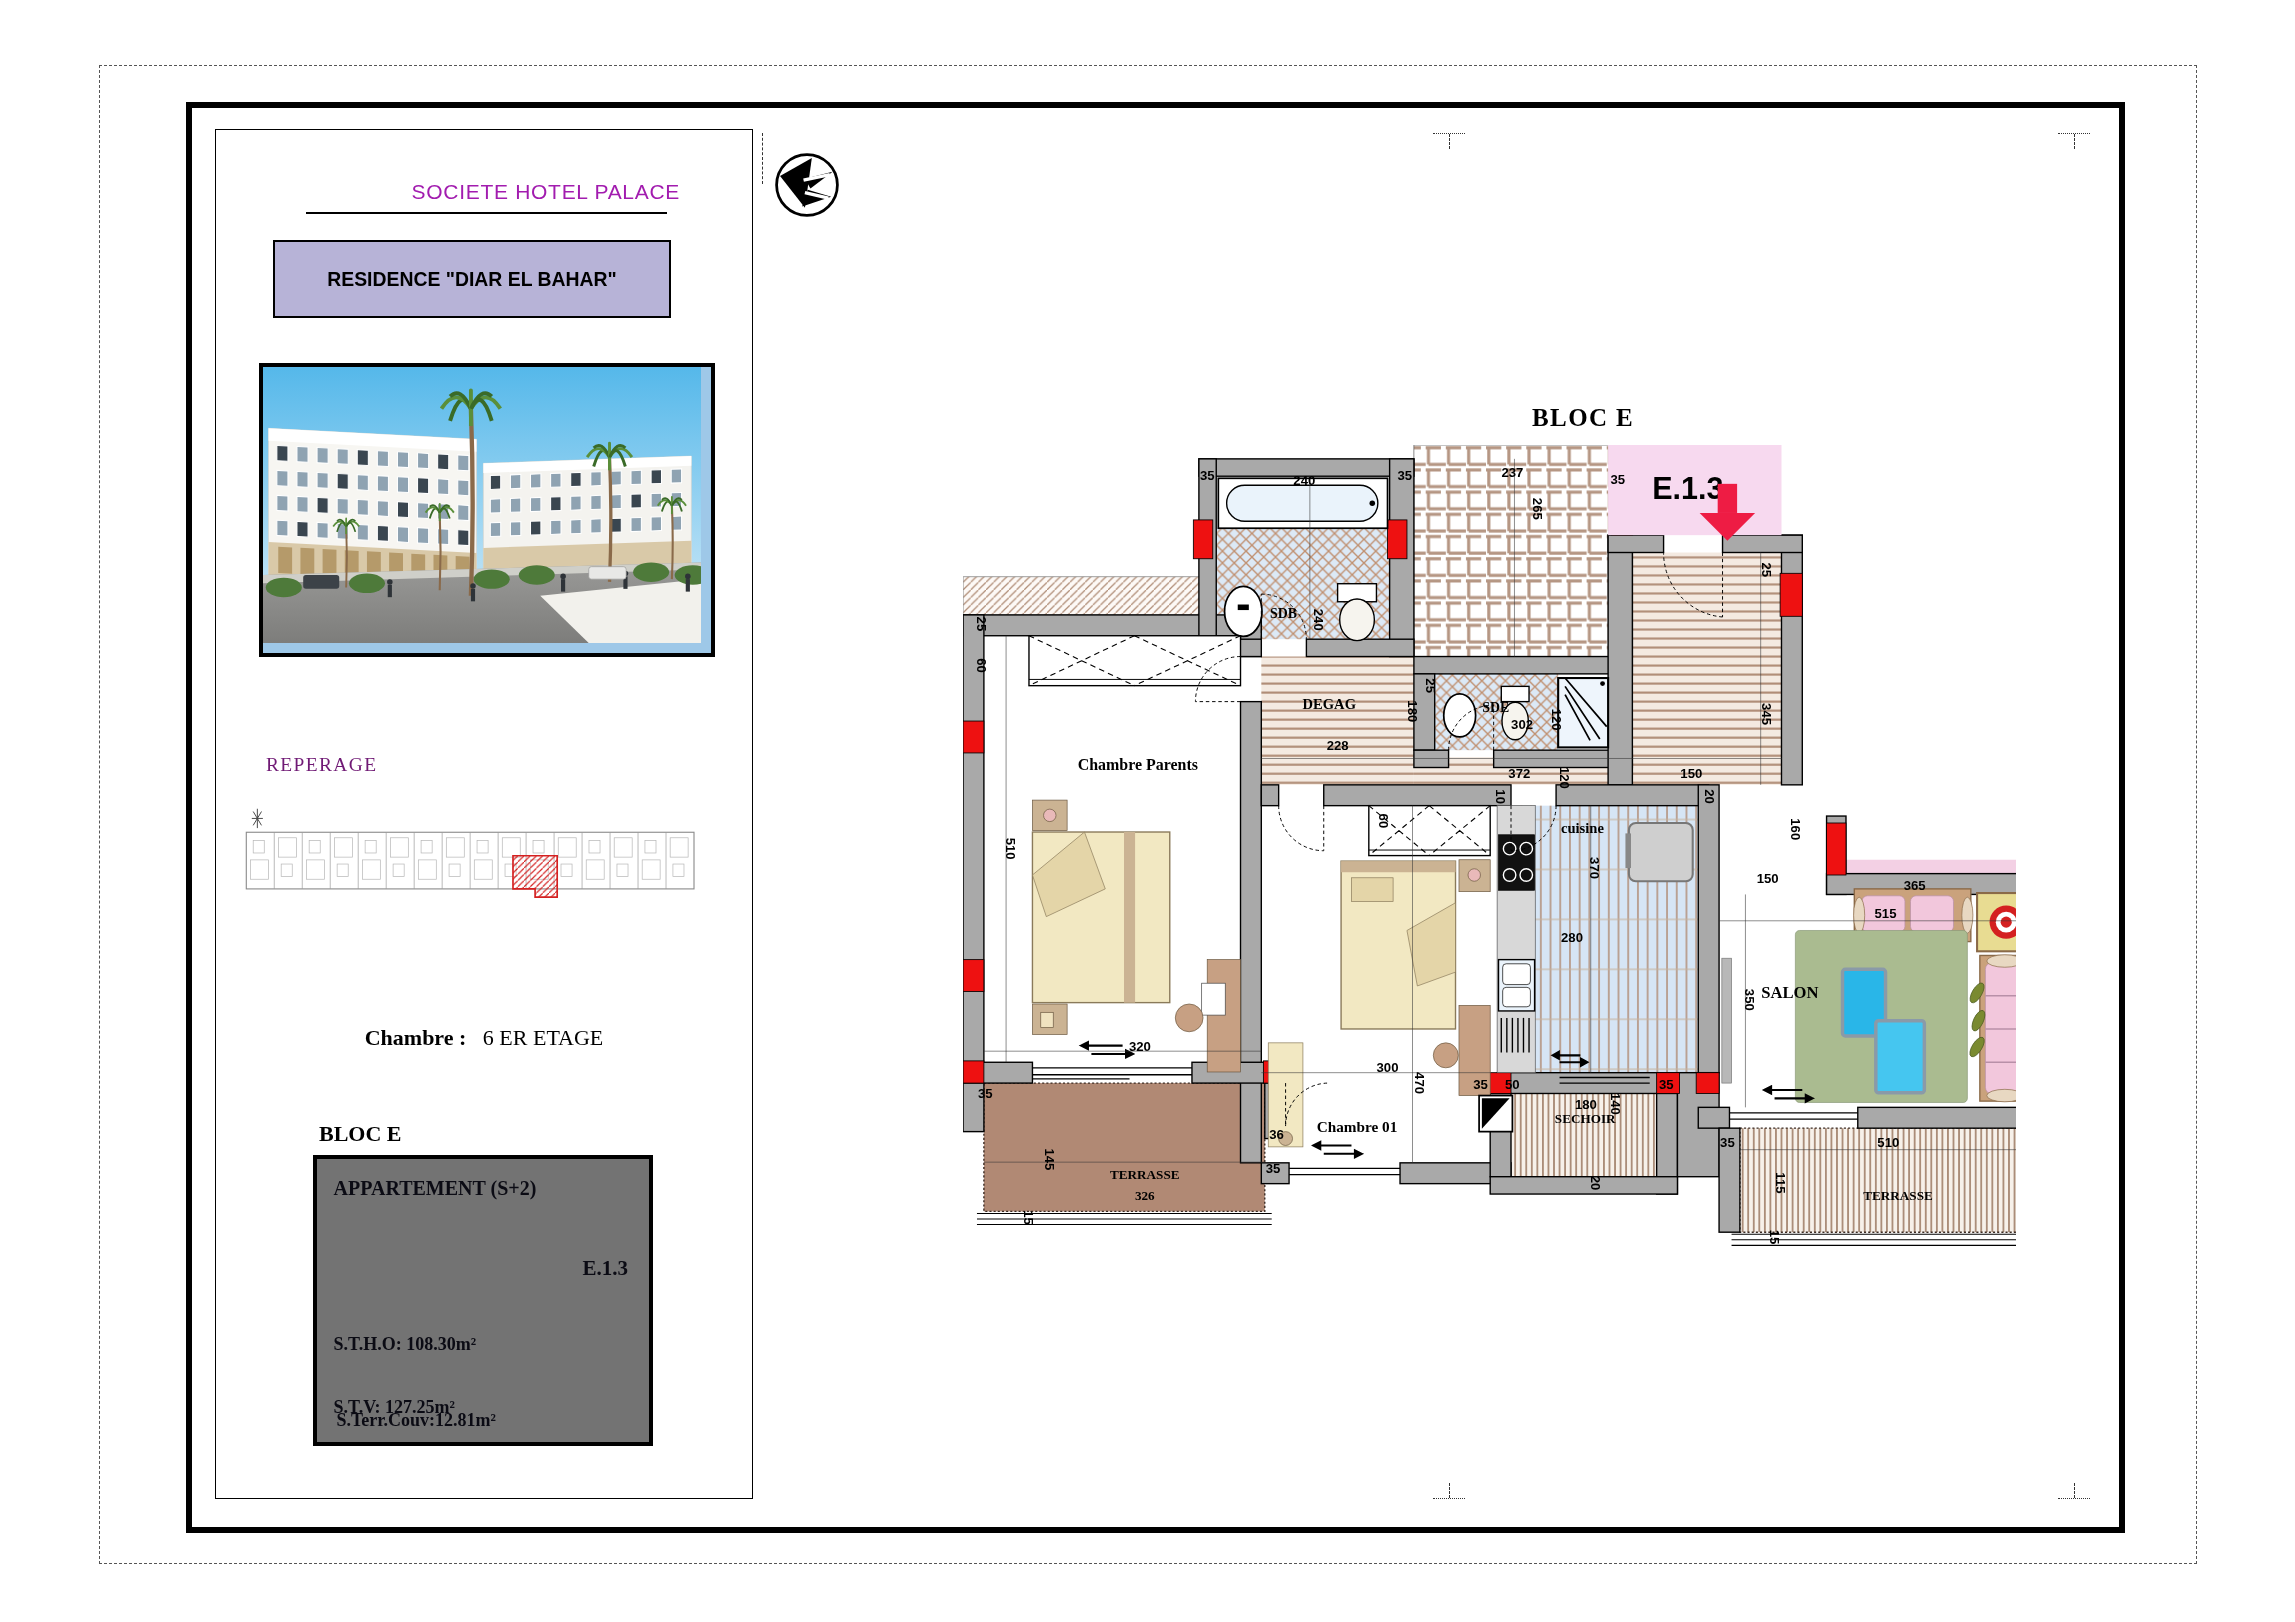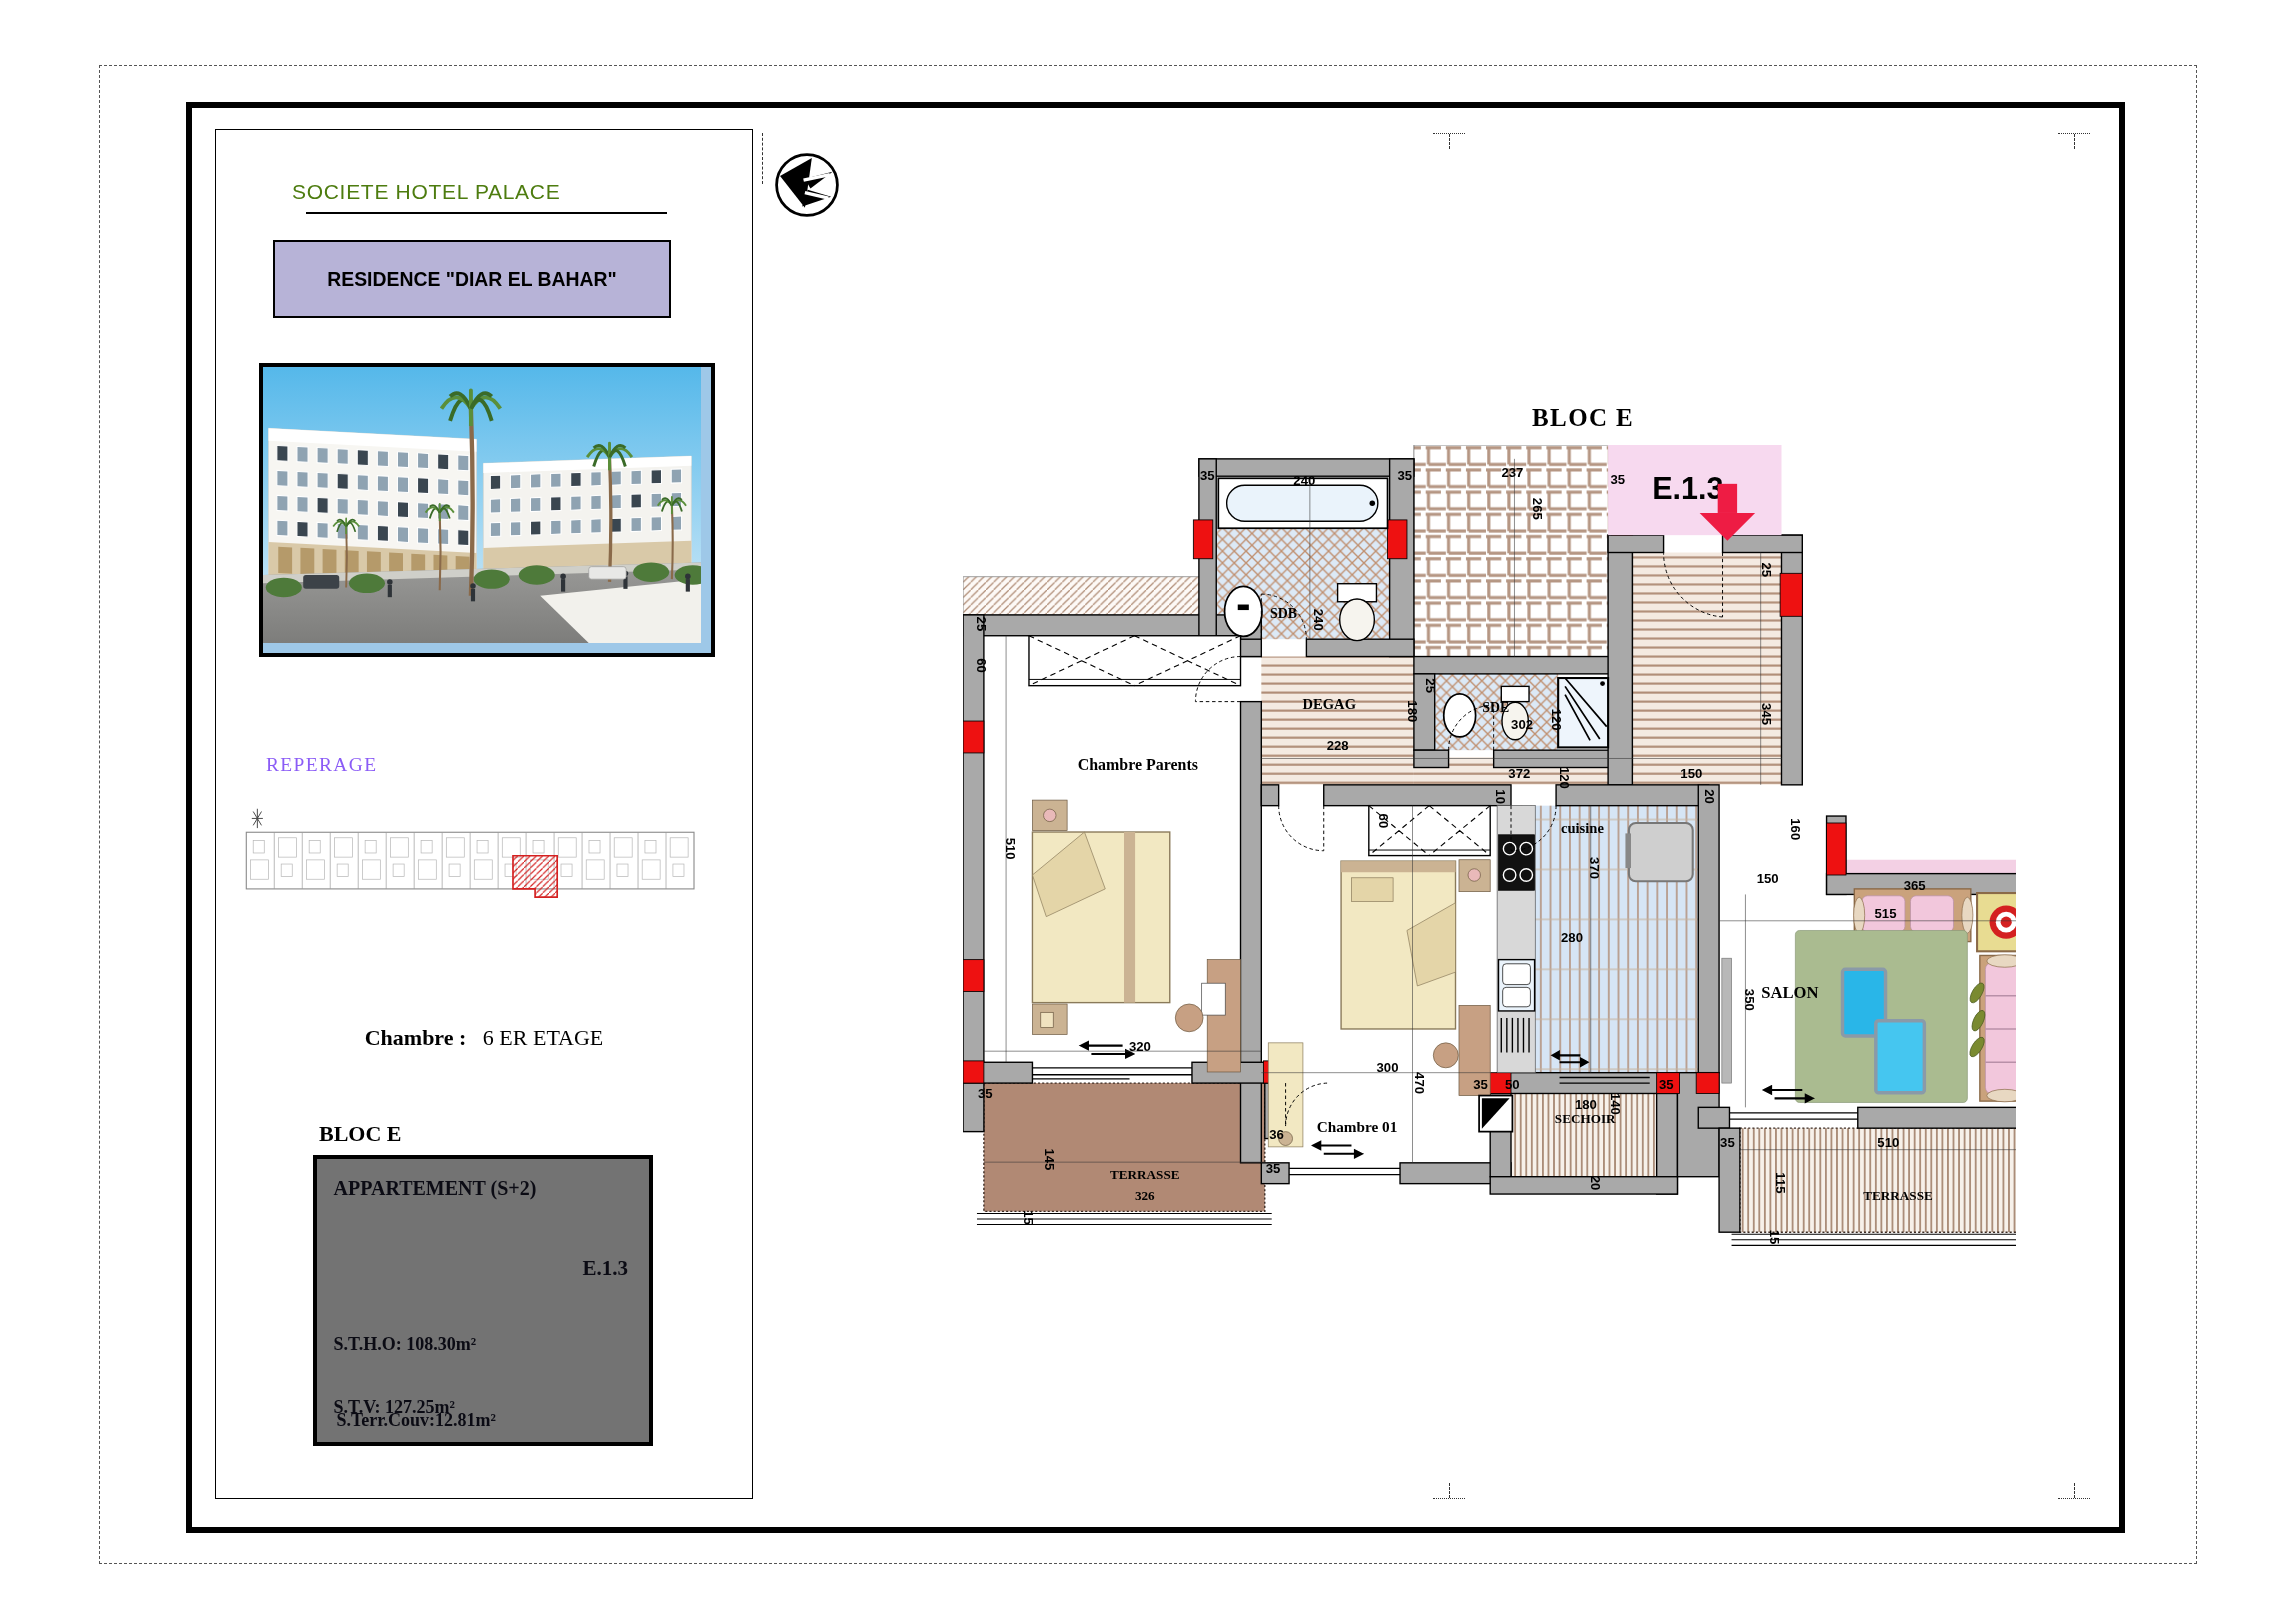--- a/index.html
+++ b/index.html
@@ -3,25 +3,25 @@
 <meta charset="utf-8">
 <style>
   html,body{margin:0;padding:0;background:#fff;}
   body{width:2295px;height:1623px;position:relative;font-family:"Liberation Sans",sans-serif;overflow:hidden;}
   .abs{position:absolute;}
   
   #outer-dashed{left:99px;top:65px;width:2096px;height:1497px;border:1.4px dashed #555;}
   #thick-frame{left:186px;top:102px;width:1927px;height:1419px;border:6.2px solid #000;}
   #left-panel{left:215px;top:129px;width:536px;height:1368px;border:1.4px solid #000;background:#fff;}
   
-  #company-title{left:76px;top:50px;width:388px;text-align:left;font-size:21px;letter-spacing:0.7px;color:#4d7c0f;}
+  #company-title{left:76px;top:50px;width:388px;text-align:right;font-size:21px;letter-spacing:0.7px;color:#a21caf;}
   #company-underline{left:90px;top:82px;width:361px;border-top:2.8px solid #000;}
   #residence-box{left:57px;top:110px;width:394px;height:74px;background:#b7b3d7;border:2.8px solid #000;display:flex;align-items:center;justify-content:center;font-size:19.4px;font-weight:bold;color:#000;}
   #photo-frame{left:43px;top:233px;width:448px;height:286px;border:4.9px solid #000;background:#9ec8e8;}
-  #reperage-label{left:50px;top:624px;font-family:"Liberation Serif",serif;font-size:19.4px;letter-spacing:1.4px;color:#8b5cf6;}
+  #reperage-label{left:50px;top:624px;font-family:"Liberation Serif",serif;font-size:19.4px;letter-spacing:1.4px;color:#701a75;}
   #minimap-wrap{left:21px;top:676px;width:496px;height:114px;}
   #niveau-line{left:0;top:895px;width:536px;text-align:center;font-family:"Liberation Serif",serif;font-size:22px;color:#000;}
   #niveau-line b{font-weight:bold;}
   #bloc-label-left{left:103px;top:991px;font-family:"Liberation Serif",serif;font-size:22px;font-weight:bold;color:#000;}
   #info-box{left:97px;top:1025px;width:332px;height:283px;background:#737373;border:4.9px solid #000;font-family:"Liberation Serif",serif;color:#0b0b14;}
   #info-title{left:16.6px;top:18px;font-size:20px;font-weight:bold;}
   #info-unit{right:21px;top:97px;font-size:21px;font-weight:bold;position:absolute;}
   #info-l1{left:16.6px;top:175px;font-size:18px;font-weight:bold;}
   #info-l2{left:16.6px;top:214px;font-size:18px;font-weight:bold;margin-top:24px;}
   #info-l3{left:19.4px;top:251px;font-size:18px;font-weight:bold;}

